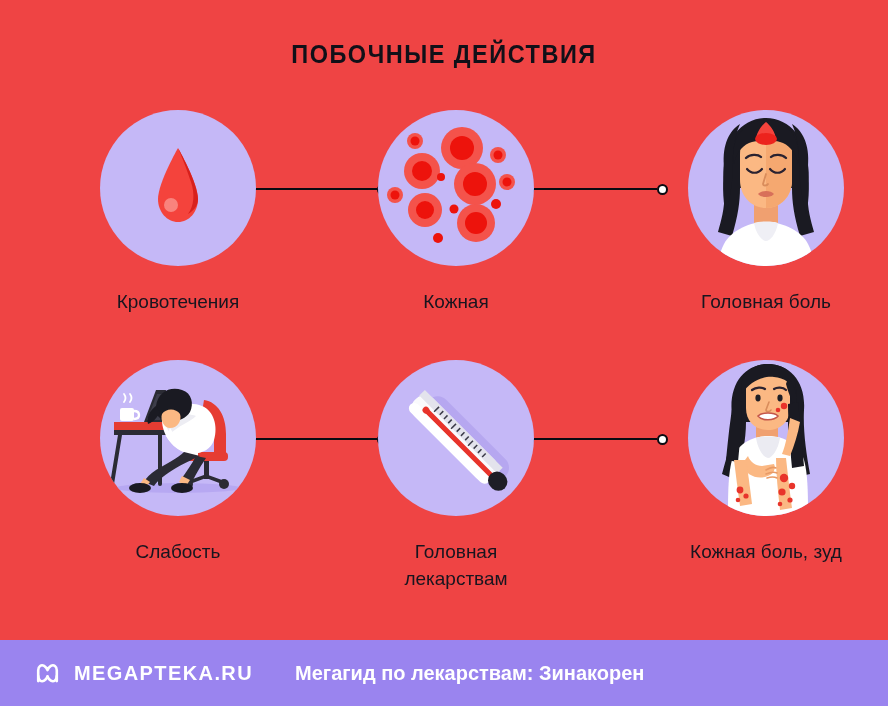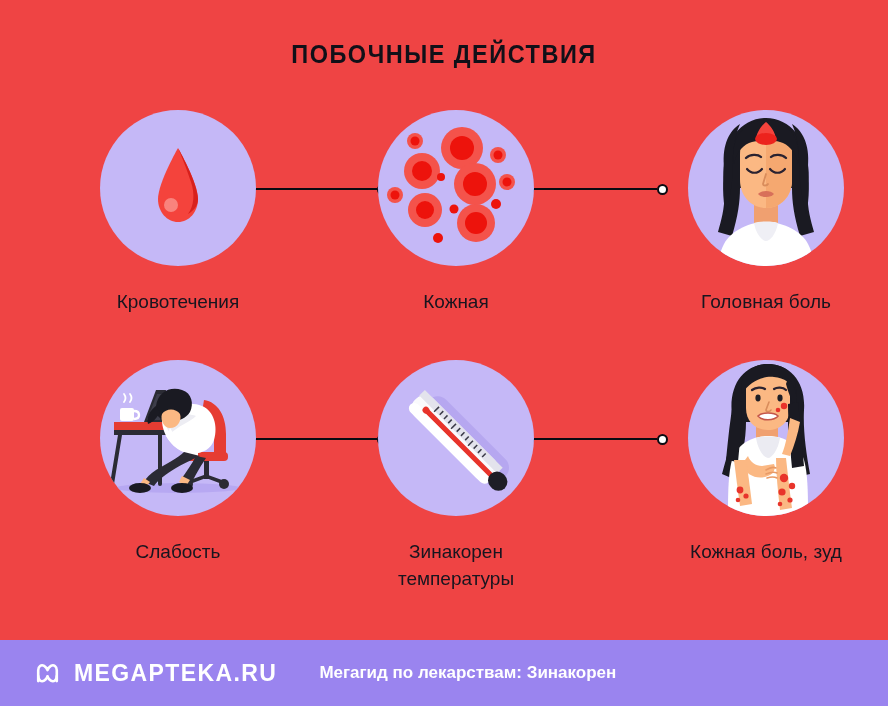--- a/index.html
+++ b/index.html
@@ -114,28 +114,28 @@
   }
   .footer .logo-mark {
     margin-left: 34px;
     width: 27px;
     height: 27px;
     flex: 0 0 auto;
   }
   .footer .brand {
     margin-left: 13px;
     color: #ffffff;
-    font-size: 23px;
+    font-size: 20px;
     font-weight: bold;
     letter-spacing: 1.4px;
   }
   .footer .tagline {
     margin-left: 42px;
     color: #ffffff;
-    font-size: 17px;
+    font-size: 20px;
     font-weight: bold;
   }
 </style>
 </head>
 <body>
 
 <div class="infographic">
 
   <div class="title">ПОБОЧНЫЕ ДЕЙСТВИЯ</div>
 
@@ -327,22 +327,22 @@
                 <line x1="83" y1="98" x2="88" y2="98"></line>
                 <line x1="83" y1="104" x2="88" y2="104"></line>
                 <line x1="83" y1="110" x2="88" y2="110"></line>
               </g>
 
               <rect x="68" y="128" width="18" height="20" rx="9" fill="#1E1E26"></rect>
             </g>
           </svg>
         </div>
         <div class="label">
-          <span>Зинакорен</span><br>
-          <span>температуры</span>
+          <span>Головная</span><br>
+          <span>лекарствам</span>
         </div>
       </div>
 
       <div class="cell c2">
         <div class="circle">
           <svg width="156" height="156" viewBox="0 0 156 156">
 
             <path d="M44 56 C40 22 58 4 80 4 C102 4 118 22 116 50 C115 70 118 92 122 114 L104 118 C102 96 100 76 100 62 L58 62 C58 80 54 100 48 120 L34 114 C40 92 46 74 44 56 Z" fill="#1A1A22"></path>
 
             <path d="M68 60 h22 v22 c0 6 -22 6 -22 0 Z" fill="#F0A070"></path>

